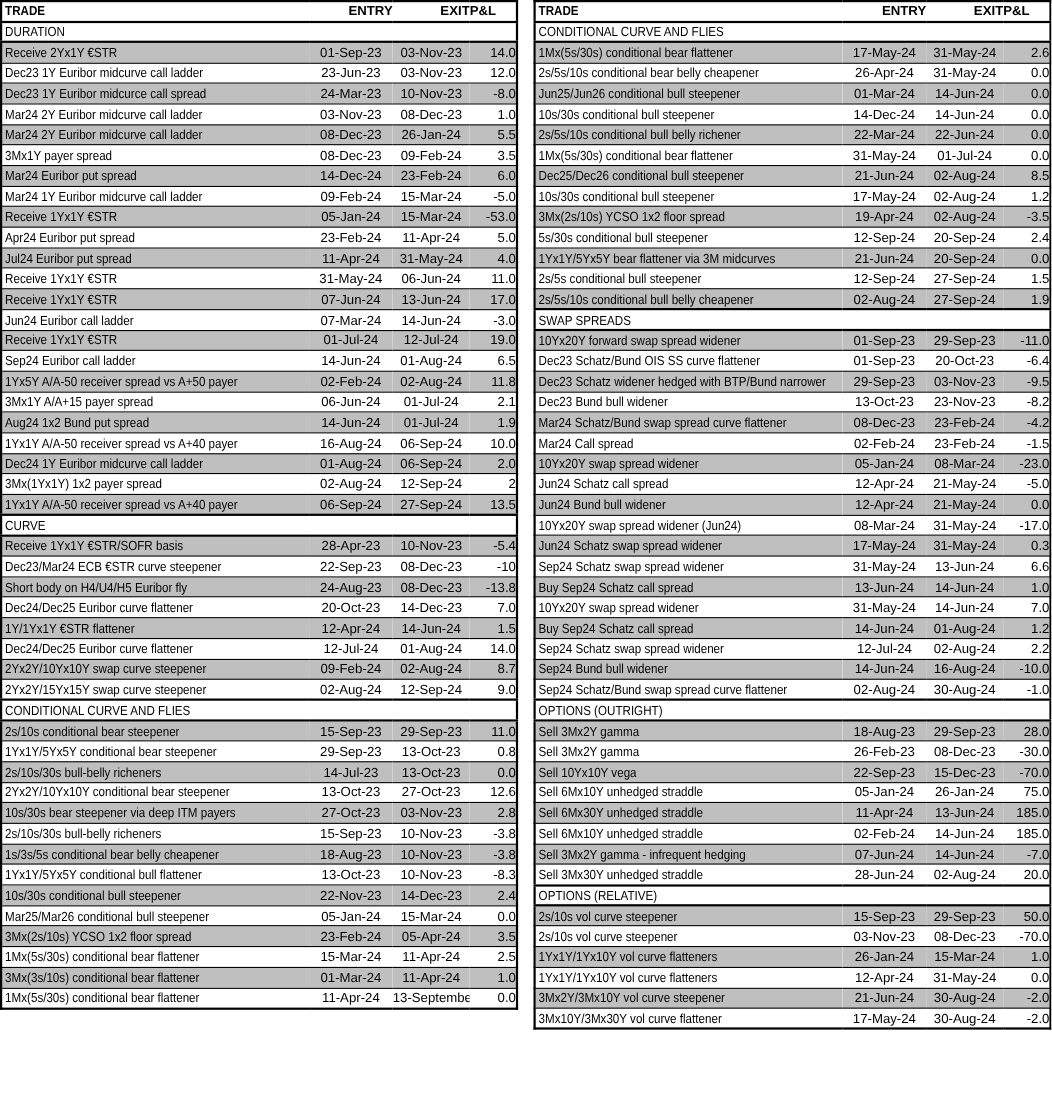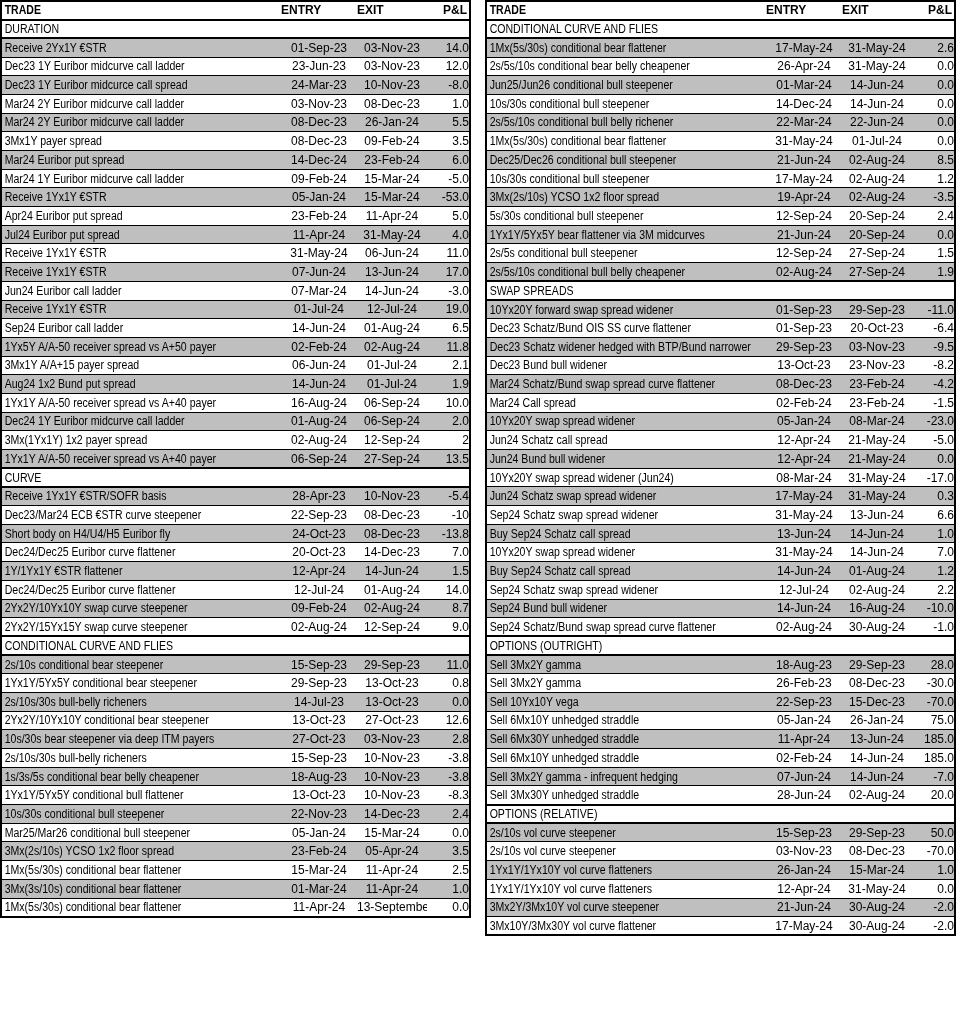--- a/index.html
+++ b/index.html
@@ -45,22 +45,22 @@
     overflow: hidden;
   }
   
   table.trades thead th {
     font-weight: bold;
     text-align: left;
     border-bottom-width: 2px;
     background: var(--plain);
     margin-left: 34px;
   }
-  table.trades thead th.entry, table.trades thead th.exit { text-align: left; }
-  table.trades thead th.pnl { text-align: right; padding-right: 2px; }
+  table.trades thead th.entry, table.trades thead th.exit { text-align: right; }
+  table.trades thead th.pnl { padding-right: 2px; }
   
   tr.section td {
     font-weight: normal;
     background: var(--plain);
     border-top-width: 2px;
     border-bottom-width: 2px;
     margin-top: 48px;
   }
   
   tbody tr.data { background: var(--plain); }
@@ -251,21 +251,21 @@
             <td class="pnl"><span>-5.4</span></td>
           </tr>
           <tr class="data">
             <td class="trade"><span class="cond">Dec23/Mar24 ECB €STR curve steepener</span></td>
             <td class="entry"><span>22-Sep-23</span></td>
             <td class="exit"><span>08-Dec-23</span></td>
             <td class="pnl"><span>-10</span></td>
           </tr>
           <tr class="data">
             <td class="trade"><span class="cond">Short body on H4/U4/H5 Euribor fly</span></td>
-            <td class="entry"><span>24-Oct-23</span></td>
+            <td class="entry"><span>24-Aug-23</span></td>
             <td class="exit"><span>08-Dec-23</span></td>
             <td class="pnl"><span>-13.8</span></td>
           </tr>
           <tr class="data">
             <td class="trade"><span class="cond">Dec24/Dec25 Euribor curve flattener</span></td>
             <td class="entry"><span>20-Oct-23</span></td>
             <td class="exit"><span>14-Dec-23</span></td>
             <td class="pnl"><span>7.0</span></td>
           </tr>
           <tr class="data">

